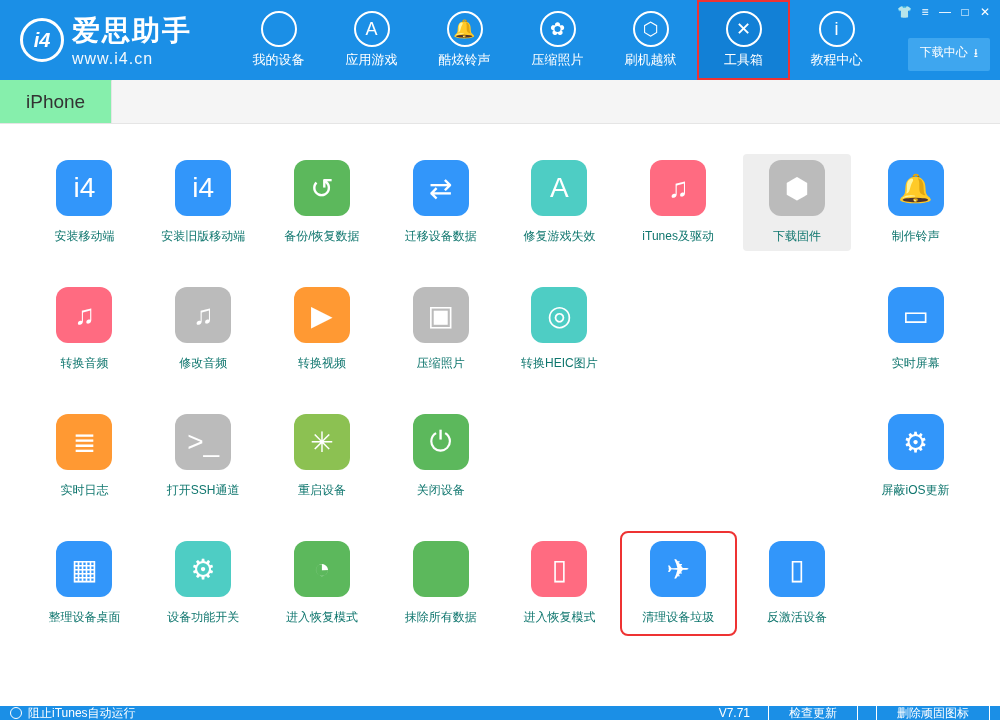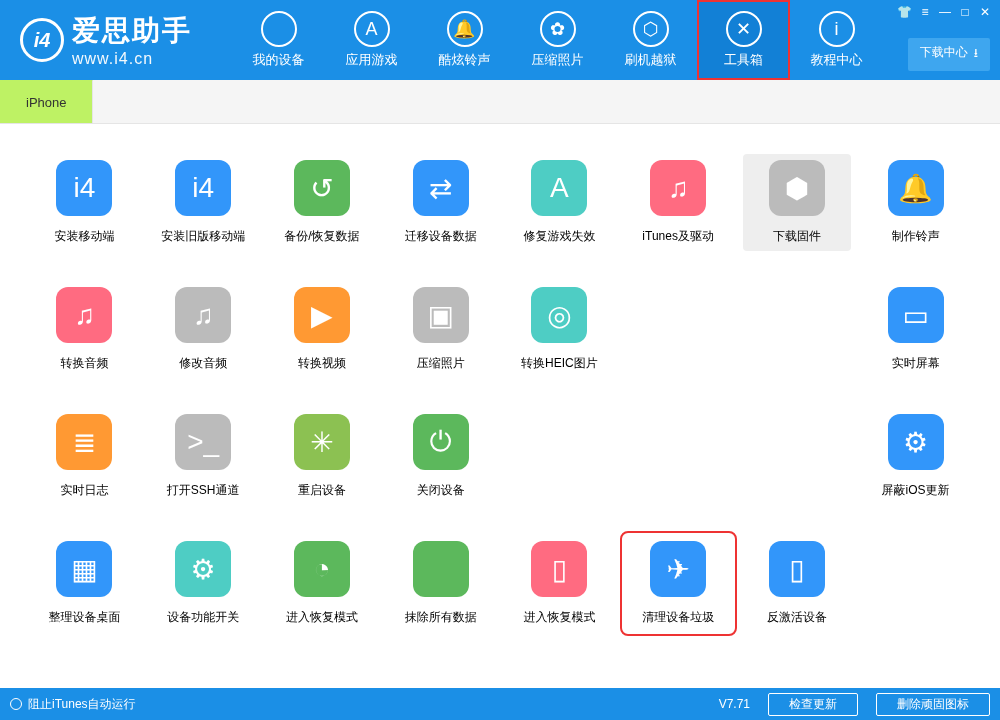--- a/index.html
+++ b/index.html
@@ -12,29 +12,29 @@
 .logo-sub{font-size:16px;opacity:.95;letter-spacing:1px}
 .navs{display:flex;margin-left:30px}
 .nav{width:93px;height:80px;display:flex;flex-direction:column;align-items:center;justify-content:center;color:#fff;cursor:pointer}
 .nav.active{background:#1280d6;outline:2px solid #e33;outline-offset:-2px}
 .nav-icon{width:36px;height:36px;border:2px solid #fff;border-radius:50%;display:flex;align-items:center;justify-content:center;font-size:18px;margin-bottom:4px}
 .nav-label{font-size:13px}
 .win-ctrls{position:absolute;right:6px;top:4px;display:flex;gap:2px}
 .win-btn{width:18px;height:16px;color:#fff;font-size:12px;display:flex;align-items:center;justify-content:center;cursor:pointer}
 .dl-center{position:absolute;right:10px;top:38px;background:#3ea6ef;color:#fff;font-size:12px;padding:6px 12px;border-radius:2px;cursor:pointer;display:flex;align-items:flex-start;gap:6px}
 .tabbar{height:44px;border-bottom:1px solid #e5e5e5;display:flex;align-items:flex-end;background:#f5f5f5}
-.tab{height:44px;padding:0 26px;display:flex;align-items:center;font-size:13px;background:#bef264;border-right:1px solid #e5e5e5;border-top:2px solid transparent;color:#333}
+.tab{height:44px;padding:0 26px;display:flex;align-items:center;font-size:19px;background:#86efac;border-right:1px solid #e5e5e5;border-top:2px solid transparent;color:#333}
 .main{padding:30px 30px 10px;height:570px}
 .grid{display:grid;grid-template-columns:repeat(8,1fr);gap:30px 10px}
 .tool{display:flex;flex-direction:column;align-items:center;gap:12px;cursor:pointer;padding:6px;border-radius:4px}
 .tool.hover{background:#eee}
 .tool.marked{outline:2px solid #e33;outline-offset:2px}
 .ticon{width:56px;height:56px;border-radius:12px;display:flex;align-items:center;justify-content:center;color:#fff;font-size:28px}
-.tlabel{font-size:12px;color:#000000;white-space:nowrap}
-.status{position:absolute;left:0;right:0;bottom:0;height:32px;background:#1b8fe6;color:#fff;display:flex;align-items:center;padding:0 10px;font-size:12px}
+.tlabel{font-size:12px;color:#0f766e;white-space:nowrap}
+.status{position:absolute;left:0;right:0;bottom:0;height:14px;background:#1b8fe6;color:#fff;display:flex;align-items:center;padding:0 10px;font-size:12px}
 .status-right{margin-left:auto;display:flex;align-items:center;gap:18px}
 .sbtn{border:1px solid #fff;padding:2px 20px;border-radius:2px;cursor:pointer}
 .circ{width:12px;height:12px;border:1.5px solid #fff;border-radius:50%;margin-right:6px}
 .c-blue{background:#3296fa}.c-teal{background:#4ecdc4}.c-green{background:#5cb85c}.c-pink{background:#ff6b81}.c-orange{background:#ff9933}.c-grey{background:#bbb}.c-lime{background:#8cc152}
 </style>
 </head>
 <body>
 
 <div class="header">
   <div class="logo">

